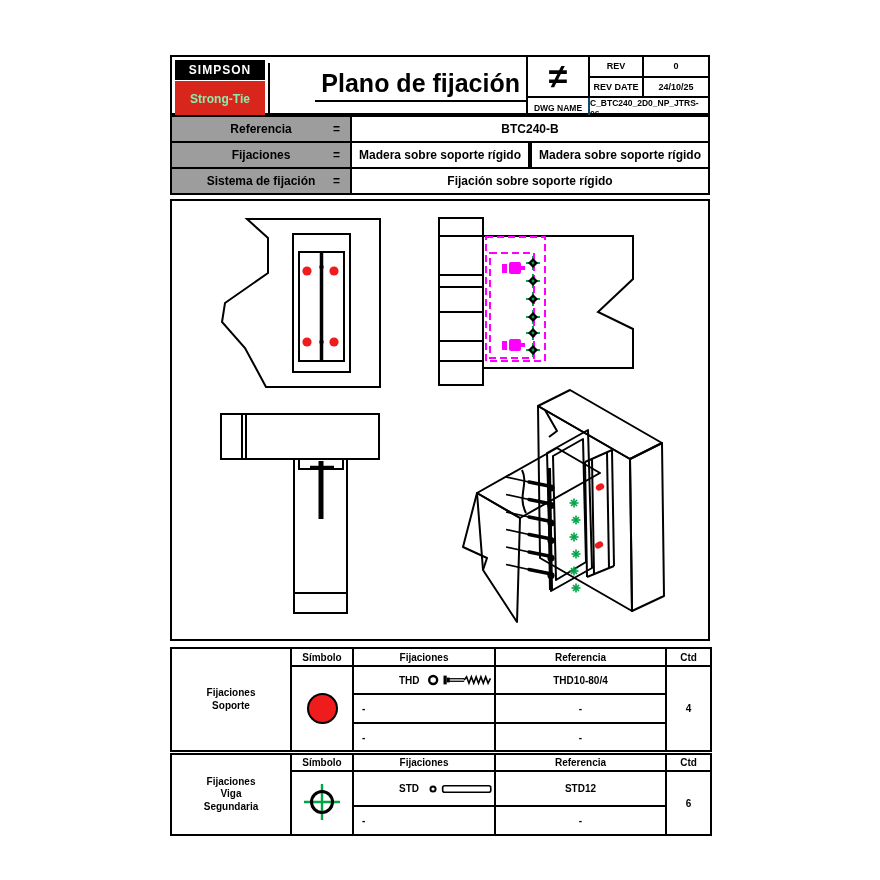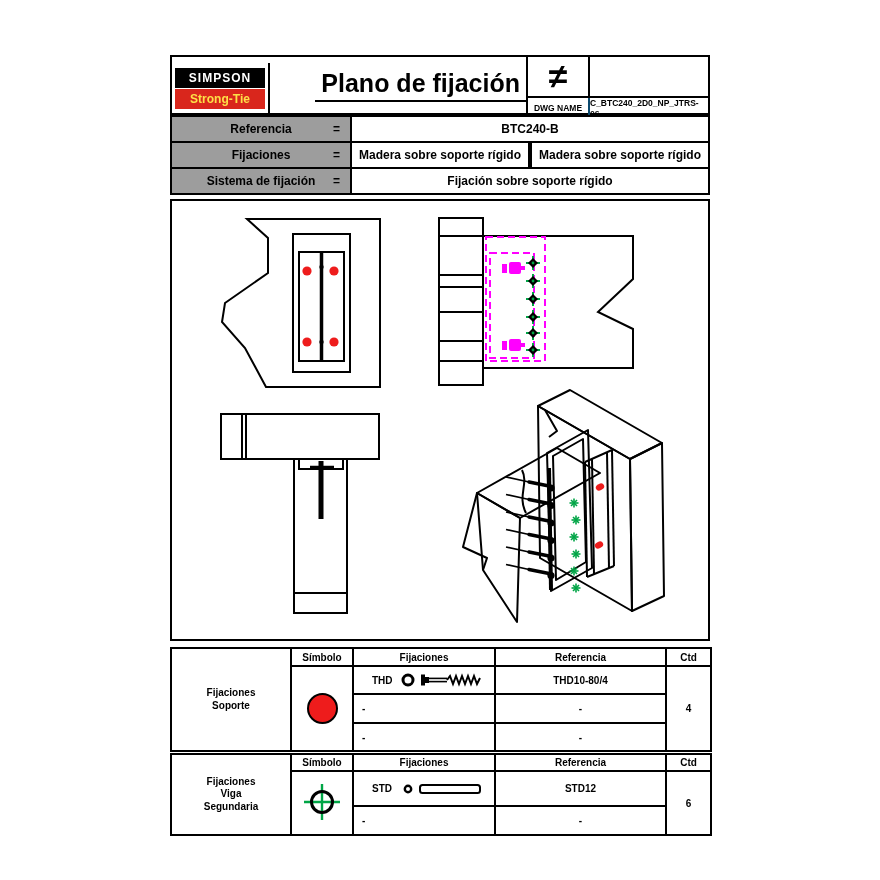--- a/index.html
+++ b/index.html
@@ -6,22 +6,22 @@
   .sheet{position:relative;width:880px;height:880px;background:#fff;
          font-family:"Liberation Sans",sans-serif;color:#000;}
   .box{position:absolute;box-sizing:border-box;border:2px solid #000;background:#fff;}
 
   
   .header{left:170px;top:55px;width:540px;height:60px;display:flex;}
   .logo-cell{width:90px;border-right:2px solid #000;display:flex;flex-direction:column;
              justify-content:center;padding:3px;gap:1px;margin-top:6px;}
   .logo-black{background:#000;color:#fff;font-weight:bold;font-size:12px;text-align:center;
               letter-spacing:1px;padding:3px 0;}
-  .logo-red{background:#d9261c;color:#fde047;font-weight:bold;font-size:12px;text-align:center;
-            padding:3px 0;}
+  .logo-red{background:#d9261c;color:#86efac;font-weight:bold;font-size:12px;text-align:center;
+            padding:11px 0;}
   .title-cell{flex:1;display:flex;align-items:center;justify-content:flex-end;}
   .title-text{font-size:25px;font-weight:bold;border-bottom:2px solid #000;padding:0 6px 2px 6px;}
   .rev-cell{width:180px;border-left:2px solid #000;display:flex;flex-direction:column;font-size:9px;font-weight:bold;}
   .rev-top{flex:2;display:flex;border-bottom:2px solid #000;}
   .neq-cell{width:60px;border-right:2px solid #000;display:flex;align-items:center;justify-content:center;
             font-size:34px;font-weight:bold;transform:none;}
   .rev-rows{flex:1;display:flex;flex-direction:column;}
   .rev-row{flex:1;display:flex;}
   .rev-row + .rev-row{border-top:2px solid #000;}
   .rev-label{width:52px;border-right:2px solid #000;display:flex;align-items:center;justify-content:center;}
@@ -45,21 +45,21 @@
   .drawing{left:170px;top:199px;width:540px;height:442px;}
   .drawing svg{display:block;}
 
   
   table.fix{position:absolute;left:170px;border-collapse:collapse;table-layout:fixed;width:540px;}
   table.fix td{border:2px solid #000;padding:0;font-size:10px;font-weight:bold;text-align:center;
                vertical-align:middle;background:#fff;overflow:hidden;}
   td.gray{background:#9d9d9d;}
   td.group{background:#9d9d9d;font-size:11.5px;line-height:1.25;white-space:pre-line;}
   .fix-head{height:18px;font-size:11px;}
-  .fixcell{text-align:left;padding-left:18px;display:flex;align-items:center;gap:6px;}
+  .fixcell{text-align:left;padding-left:18px;display:flex;align-items:center;gap:6px;margin-left:27px;}
   td .fixcell{height:100%;}
   .sym-red{width:27px;height:27px;border-radius:50%;background:#ee1c1c;border:2.5px solid #000;margin:0 auto;}
   .dash{font-size:12px;}
 
   .t1{top:647px;}
   .t2{top:753px;}
 </style>
 </head>
 <body>
 
@@ -69,20 +69,30 @@
     <div class="logo-cell">
       <div class="logo-black">SIMPSON</div>
       <div class="logo-red">Strong-Tie</div>
     </div>
     <div class="title-cell">
       <span class="title-text">Plano de fijación</span>
     </div>
     <div class="rev-cell">
       <div class="rev-top">
         <div class="neq-cell">≠</div>
+        <div class="rev-rows">
+          <div class="rev-row">
+            <div class="rev-label">REV</div>
+            <div class="rev-value">0</div>
+          </div>
+          <div class="rev-row">
+            <div class="rev-label">REV DATE</div>
+            <div class="rev-value">24/10/25</div>
+          </div>
+        </div>
       </div>
       <div class="dwg-row">
         <div class="dwg-label">DWG NAME</div>
         <div class="dwg-value">C_BTC240_2D0_NP_JTRS-es</div>
       </div>
     </div>
   </div>
 
   <div class="ref-table box" style="border:none;background:none;">
     <div class="ref-row">

